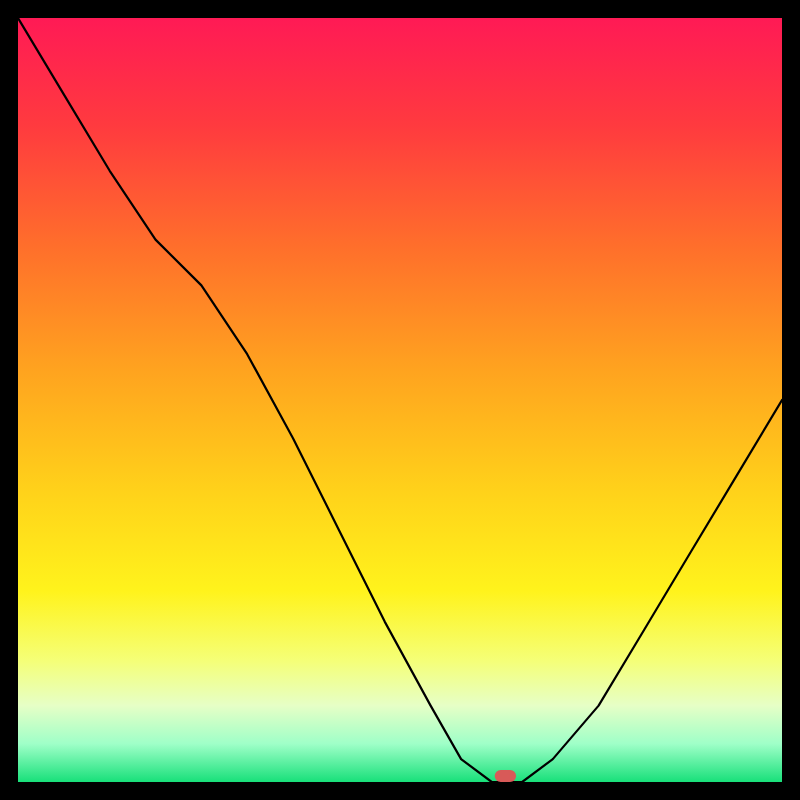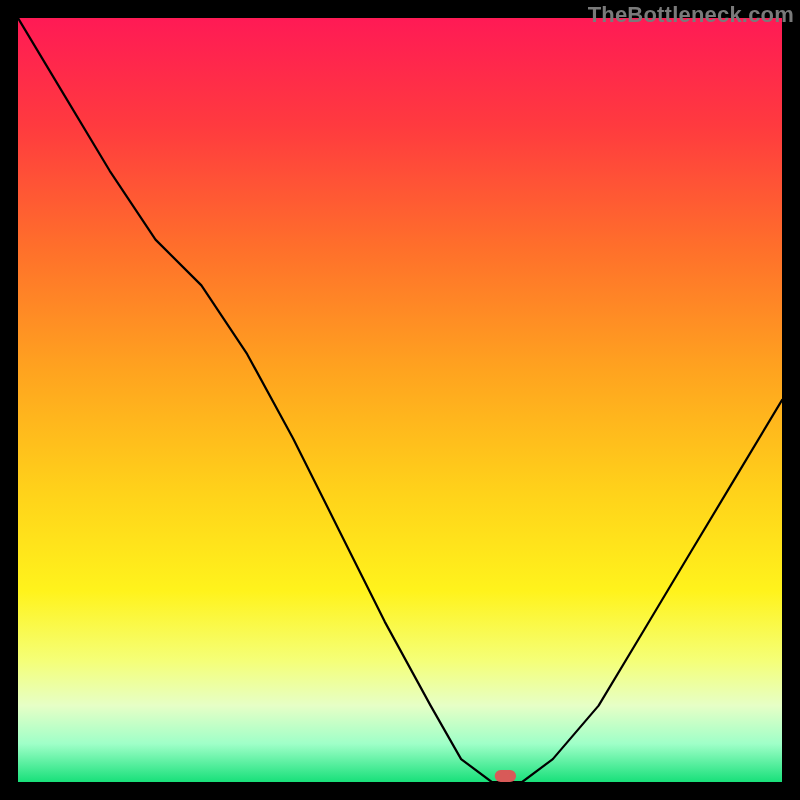--- a/index.html
+++ b/index.html
@@ -56,14 +56,13 @@
             <stop offset="90%" stop-color="#e6ffc6"></stop>
             <stop offset="95%" stop-color="#9fffc8"></stop>
             <stop offset="100%" stop-color="#18e07a"></stop>
           </linearGradient>
         </defs>
         <rect x="0" y="0" width="764" height="764" fill="url(#bg-grad)"></rect>
         <path d="M0.0 0.0 L45.8 76.4 L91.7 152.8 L137.5 221.6 L183.4 267.4 L229.2 336.2 L275.0 420.2 L320.9 511.9 L366.7 603.6 L412.6 687.6 L443.1 741.1 L473.7 764.0 L504.2 764.0 L534.8 741.1 L580.6 687.6 L626.5 611.2 L672.3 534.8 L718.2 458.4 L764.0 382.0 " fill="none" stroke="#000" stroke-width="2.2" stroke-linejoin="round" stroke-linecap="round"></path>
         <rect x="476.7" y="752.0" width="21.4" height="12" rx="6" ry="6" fill="#d85a58"></rect>
       </svg>
   </div>
-  <div class="watermark">TheBottleneck.com</div>
 </div>
 
 </body></html>

